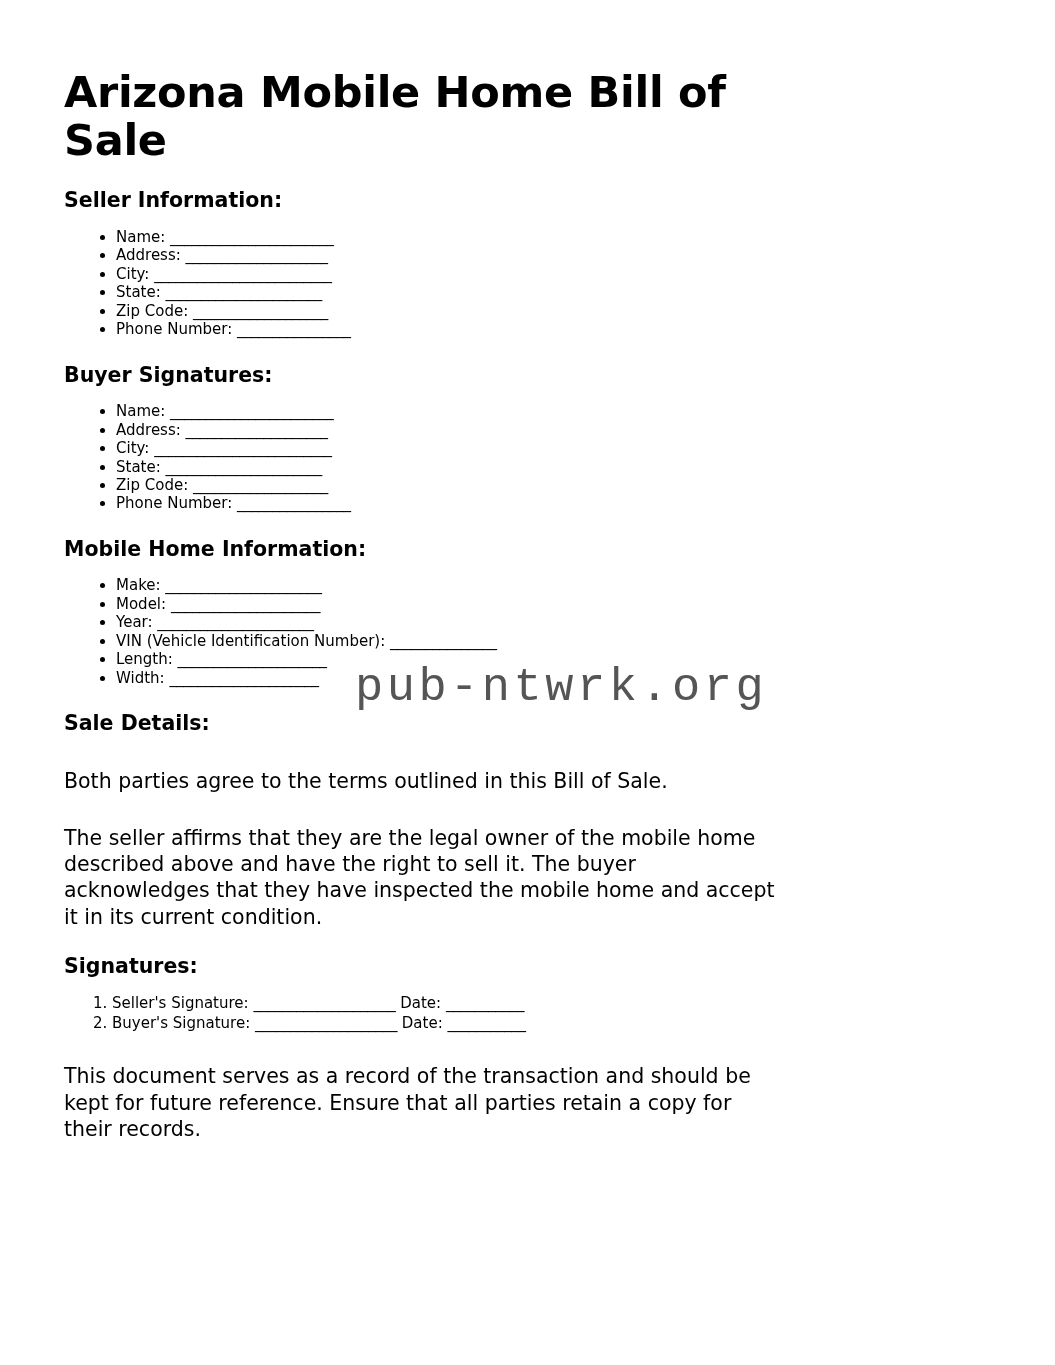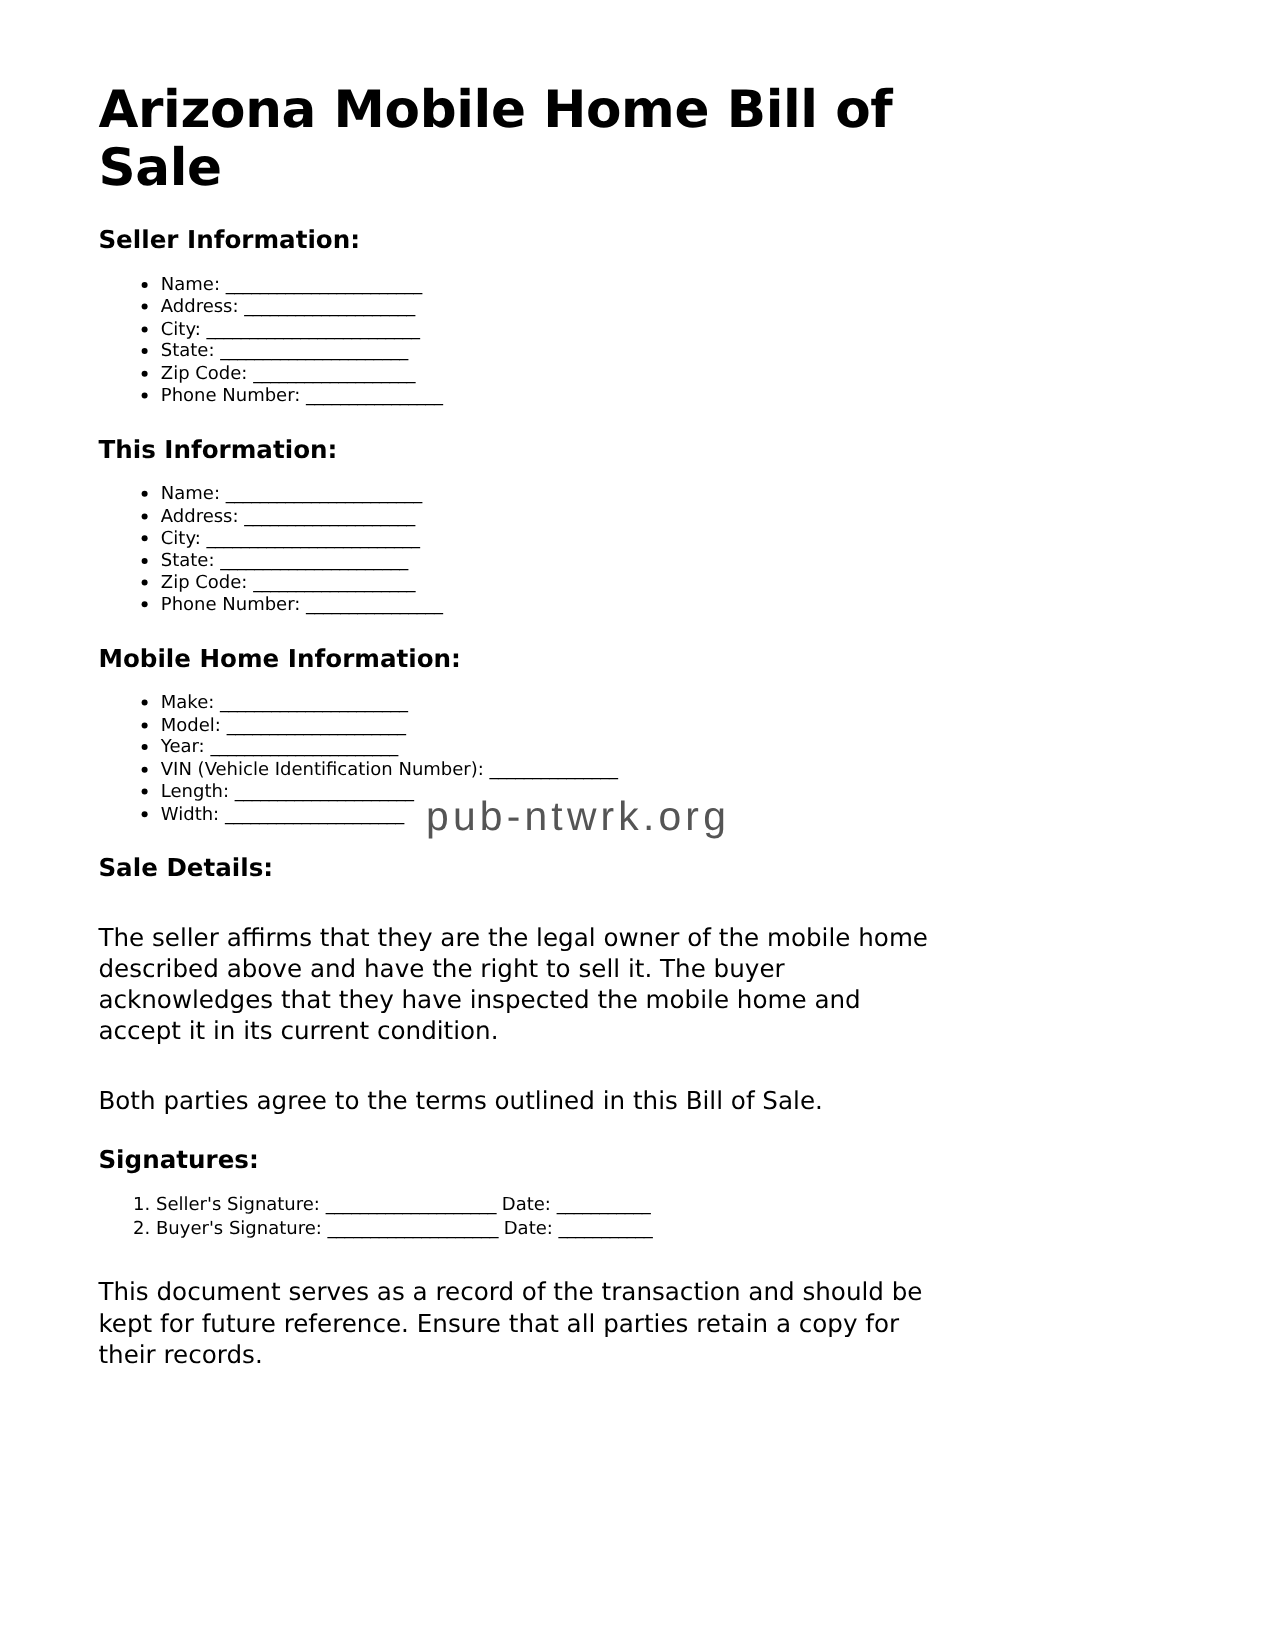--- a/index.html
+++ b/index.html
@@ -10,21 +10,21 @@
   body {
     width: 1055px;
     height: 1365px;
     font-family: "DejaVu Sans", sans-serif;
     color: #000000;
     position: relative;
     overflow: hidden;
   }
   .page {
     position: relative;
-    padding: 58px 60px 0 82px;
+    padding: 58px 60px 0 64px;
     box-sizing: border-box;
     width: 836px;
     height: 1365px;
   }
 
   h1.doc-title {
     font-size: 43px;
     font-weight: bold;
     letter-spacing: -0.3px;
     margin: 10px 0 0 0;
@@ -63,22 +63,22 @@
   ol.sig-list li { margin-bottom: 1px; }
 
   .blank {
     letter-spacing: -0.4px;
   }
 
   .watermark {
     position: absolute;
     left: 355px;
     top: 664px;
-    font-family: Liberation Sans, sans-serif;
-    font-size: 34px;
+    font-family: Liberation Mono, monospace;
+    font-size: 47px;
     color: #555555;
     letter-spacing: 3.5px;
     white-space: nowrap;
     pointer-events: none;
     line-height: 1;
   }
 </style>
 </head>
 <body>
 
@@ -90,21 +90,21 @@
   <h2 class="section-head">Seller Information:</h2>
   <ul class="field-list">
     <li><span>Name:</span> <span class="blank">_______________________</span></li>
     <li><span>Address:</span> <span class="blank">____________________</span></li>
     <li><span>City:</span> <span class="blank">_________________________</span></li>
     <li><span>State:</span> <span class="blank">______________________</span></li>
     <li><span>Zip Code:</span> <span class="blank">___________________</span></li>
     <li><span>Phone Number:</span> <span class="blank">________________</span></li>
   </ul>
 
-  <h2 class="section-head">This Information:</h2>
+  <h2 class="section-head">Buyer Signatures:</h2>
   <ul class="field-list">
     <li><span>Name:</span> <span class="blank">_______________________</span></li>
     <li><span>Address:</span> <span class="blank">____________________</span></li>
     <li><span>City:</span> <span class="blank">_________________________</span></li>
     <li><span>State:</span> <span class="blank">______________________</span></li>
     <li><span>Zip Code:</span> <span class="blank">___________________</span></li>
     <li><span>Phone Number:</span> <span class="blank">________________</span></li>
   </ul>
 
   <h2 class="section-head">Mobile Home Information:</h2>
@@ -112,23 +112,23 @@
     <li><span>Make:</span> <span class="blank">______________________</span></li>
     <li><span>Model:</span> <span class="blank">_____________________</span></li>
     <li><span>Year:</span> <span class="blank">______________________</span></li>
     <li><span>VIN (Vehicle Identification Number):</span> <span class="blank">_______________</span></li>
     <li><span>Length:</span> <span class="blank">_____________________</span></li>
     <li><span>Width:</span> <span class="blank">_____________________</span></li>
   </ul>
 
   <h2 class="section-head">Sale Details:</h2>
 
+  <p class="para">Both parties agree to the terms outlined in this Bill of Sale.</p>
+
   <p class="para">The seller affirms that they are the legal owner of the mobile home described above and have the right to sell it. The buyer acknowledges that they have inspected the mobile home and accept it in its current condition.</p>
-
-  <p class="para">Both parties agree to the terms outlined in this Bill of Sale.</p>
 
   <h2 class="section-head">Signatures:</h2>
   <ol class="sig-list">
     <li><span>Seller's Signature:</span> <span class="blank">____________________</span> <span>Date:</span> <span class="blank">___________</span></li>
     <li><span>Buyer's Signature:</span> <span class="blank">____________________</span> <span>Date:</span> <span class="blank">___________</span></li>
   </ol>
 
   <p class="para">This document serves as a record of the transaction and should be kept for future reference. Ensure that all parties retain a copy for their records.</p>
 
   <div class="watermark" style="color: rgb(85, 85, 85);">pub-ntwrk.org</div>

